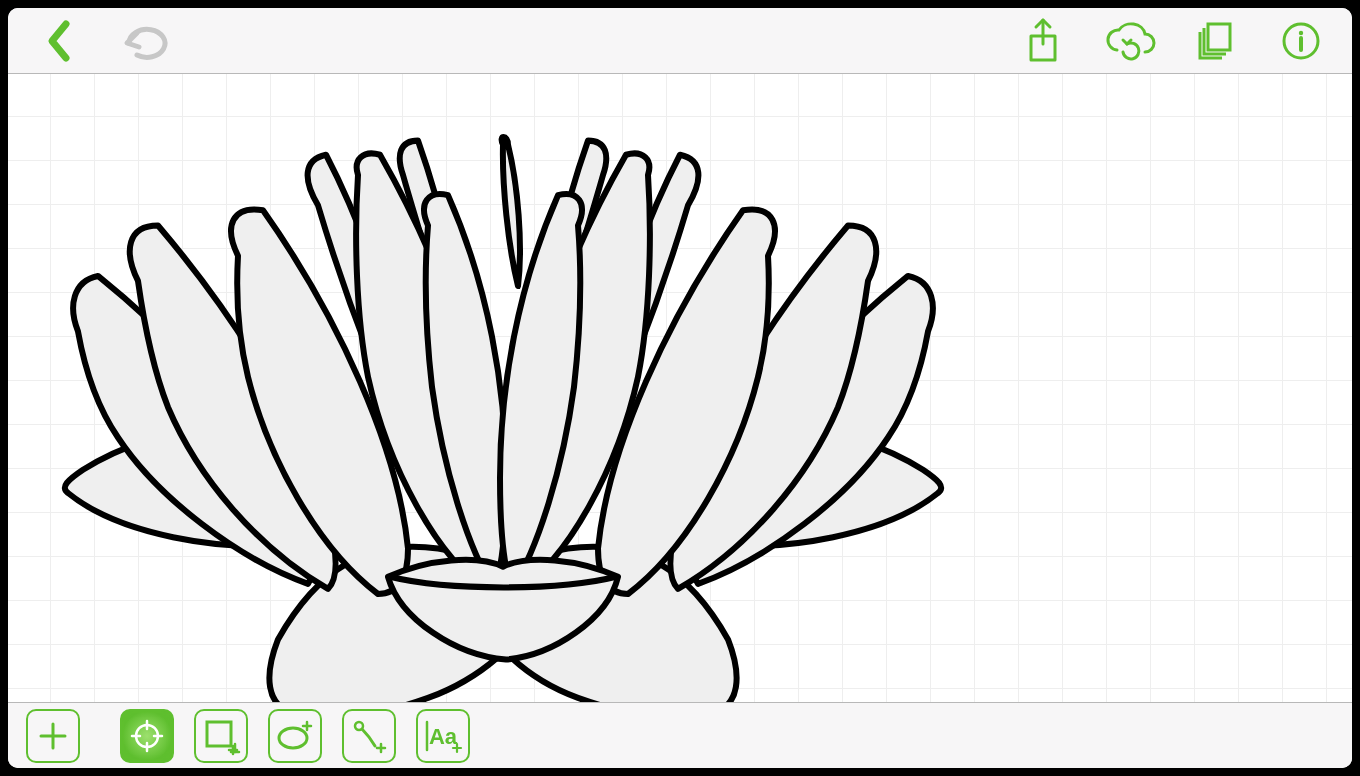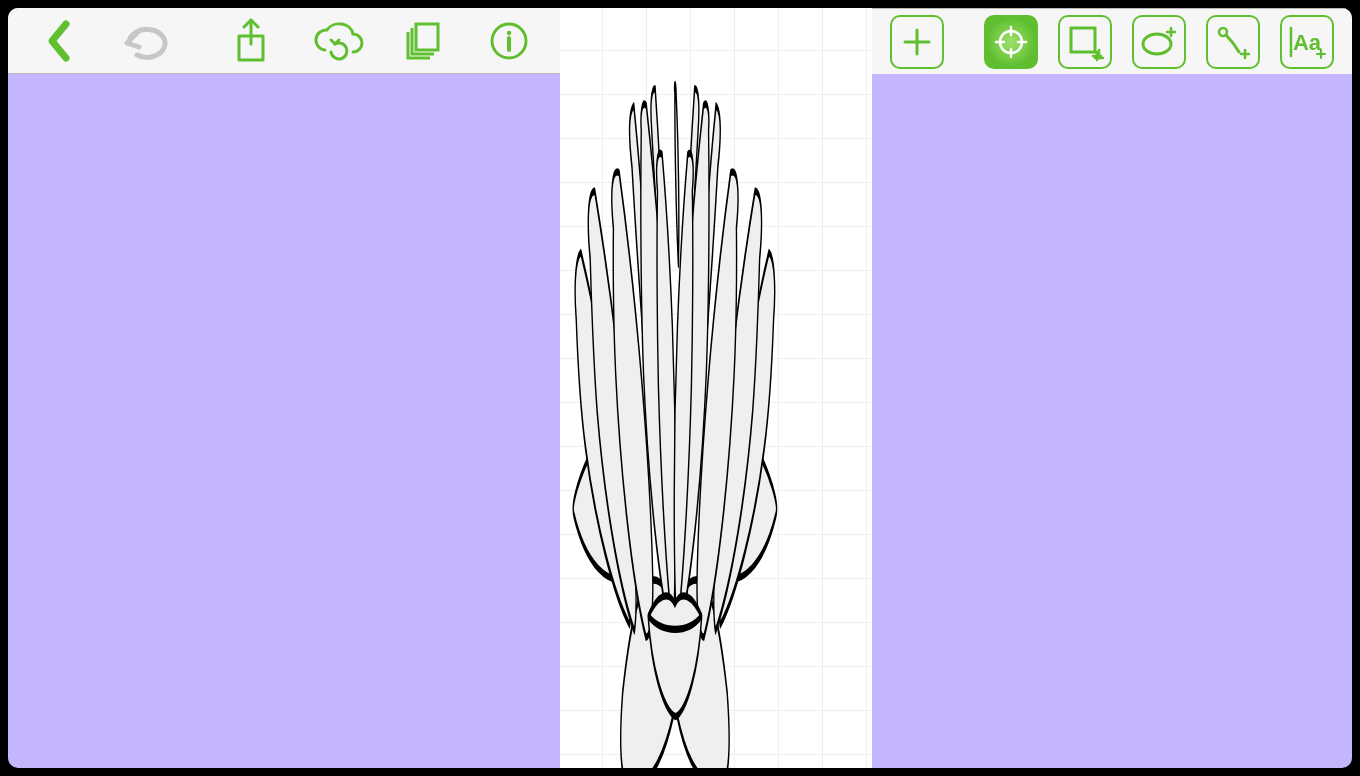--- a/index.html
+++ b/index.html
@@ -7,24 +7,24 @@
   body {
     width: 1360px;
     height: 776px;
     background: #000;
     overflow: hidden;
     font-family: -apple-system, Helvetica, Arial, sans-serif;
   }
   .frame {
     position: absolute;
     top: 8px; left: 8px; right: 8px; bottom: 8px;
-    background: #c4b5fd;
+    background: #ffffff;
     border-radius: 10px;
     display: flex;
-    flex-direction: row;
+    flex-direction: column;
     overflow: hidden;
   }
   .topbar {
     height: 66px;
     background: #f7f6f7;
     border-bottom: 1px solid #b8b8b8;
     display: flex;
     align-items: center;
     padding: 0 18px;
     gap: 20px;

